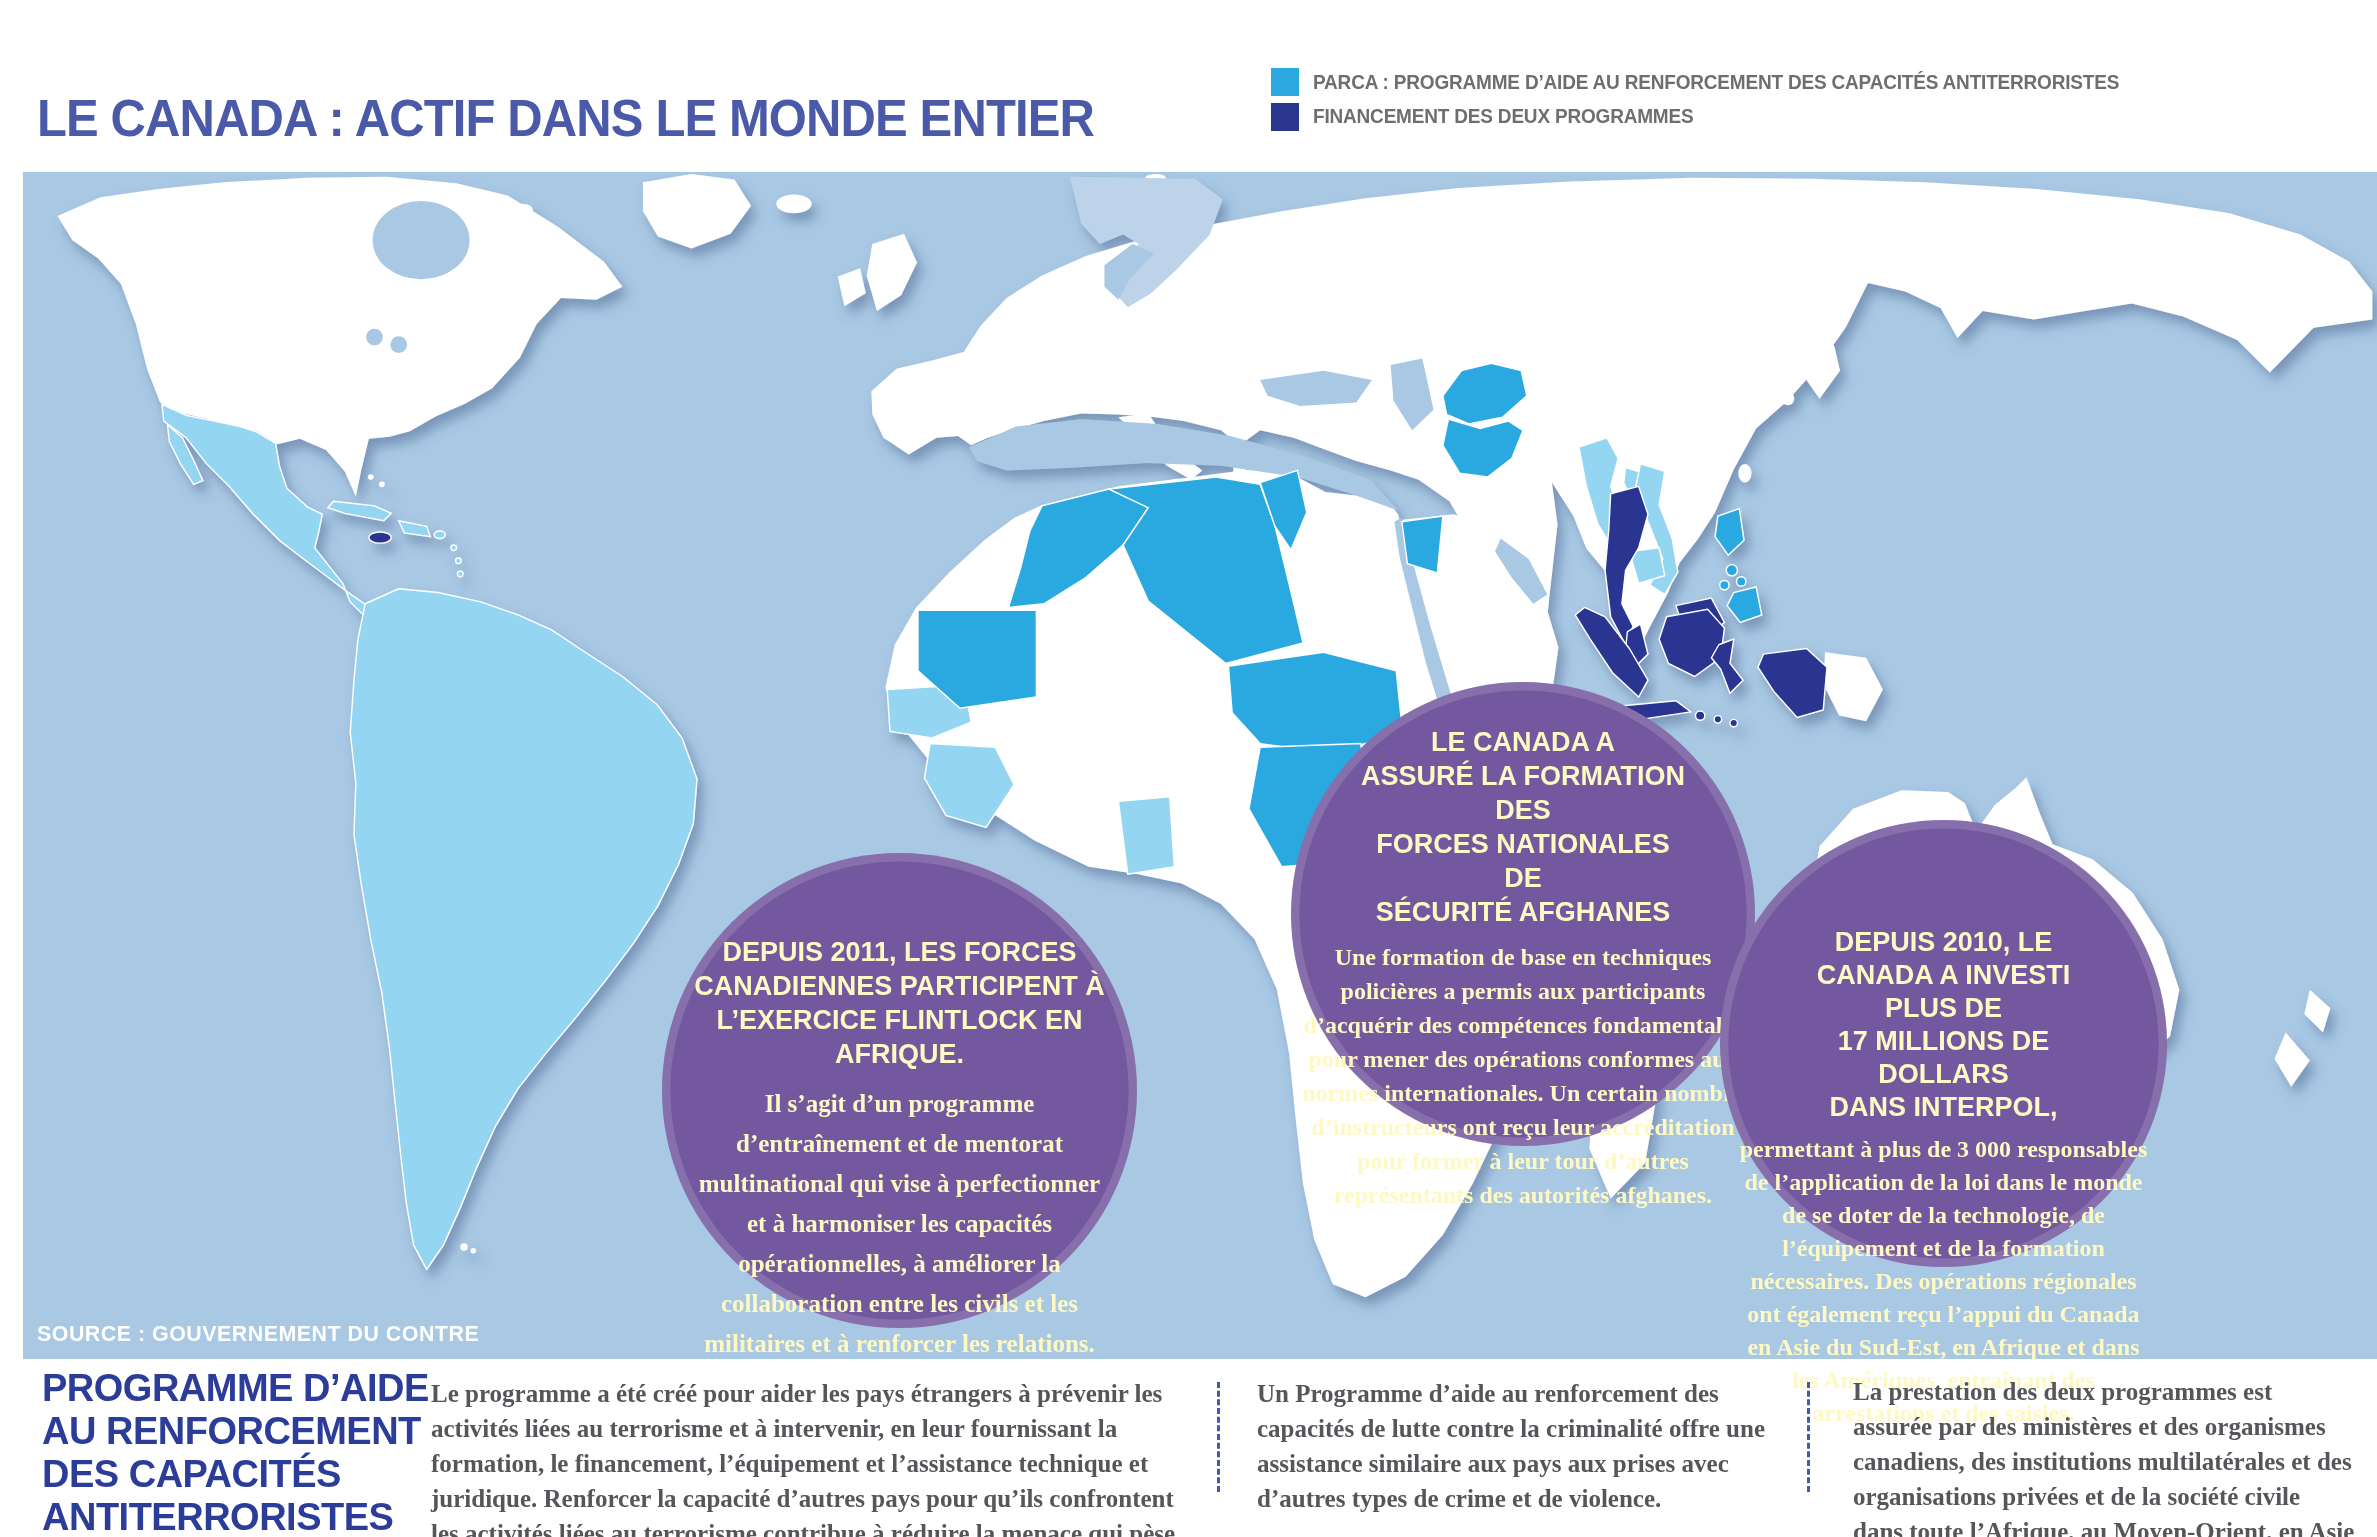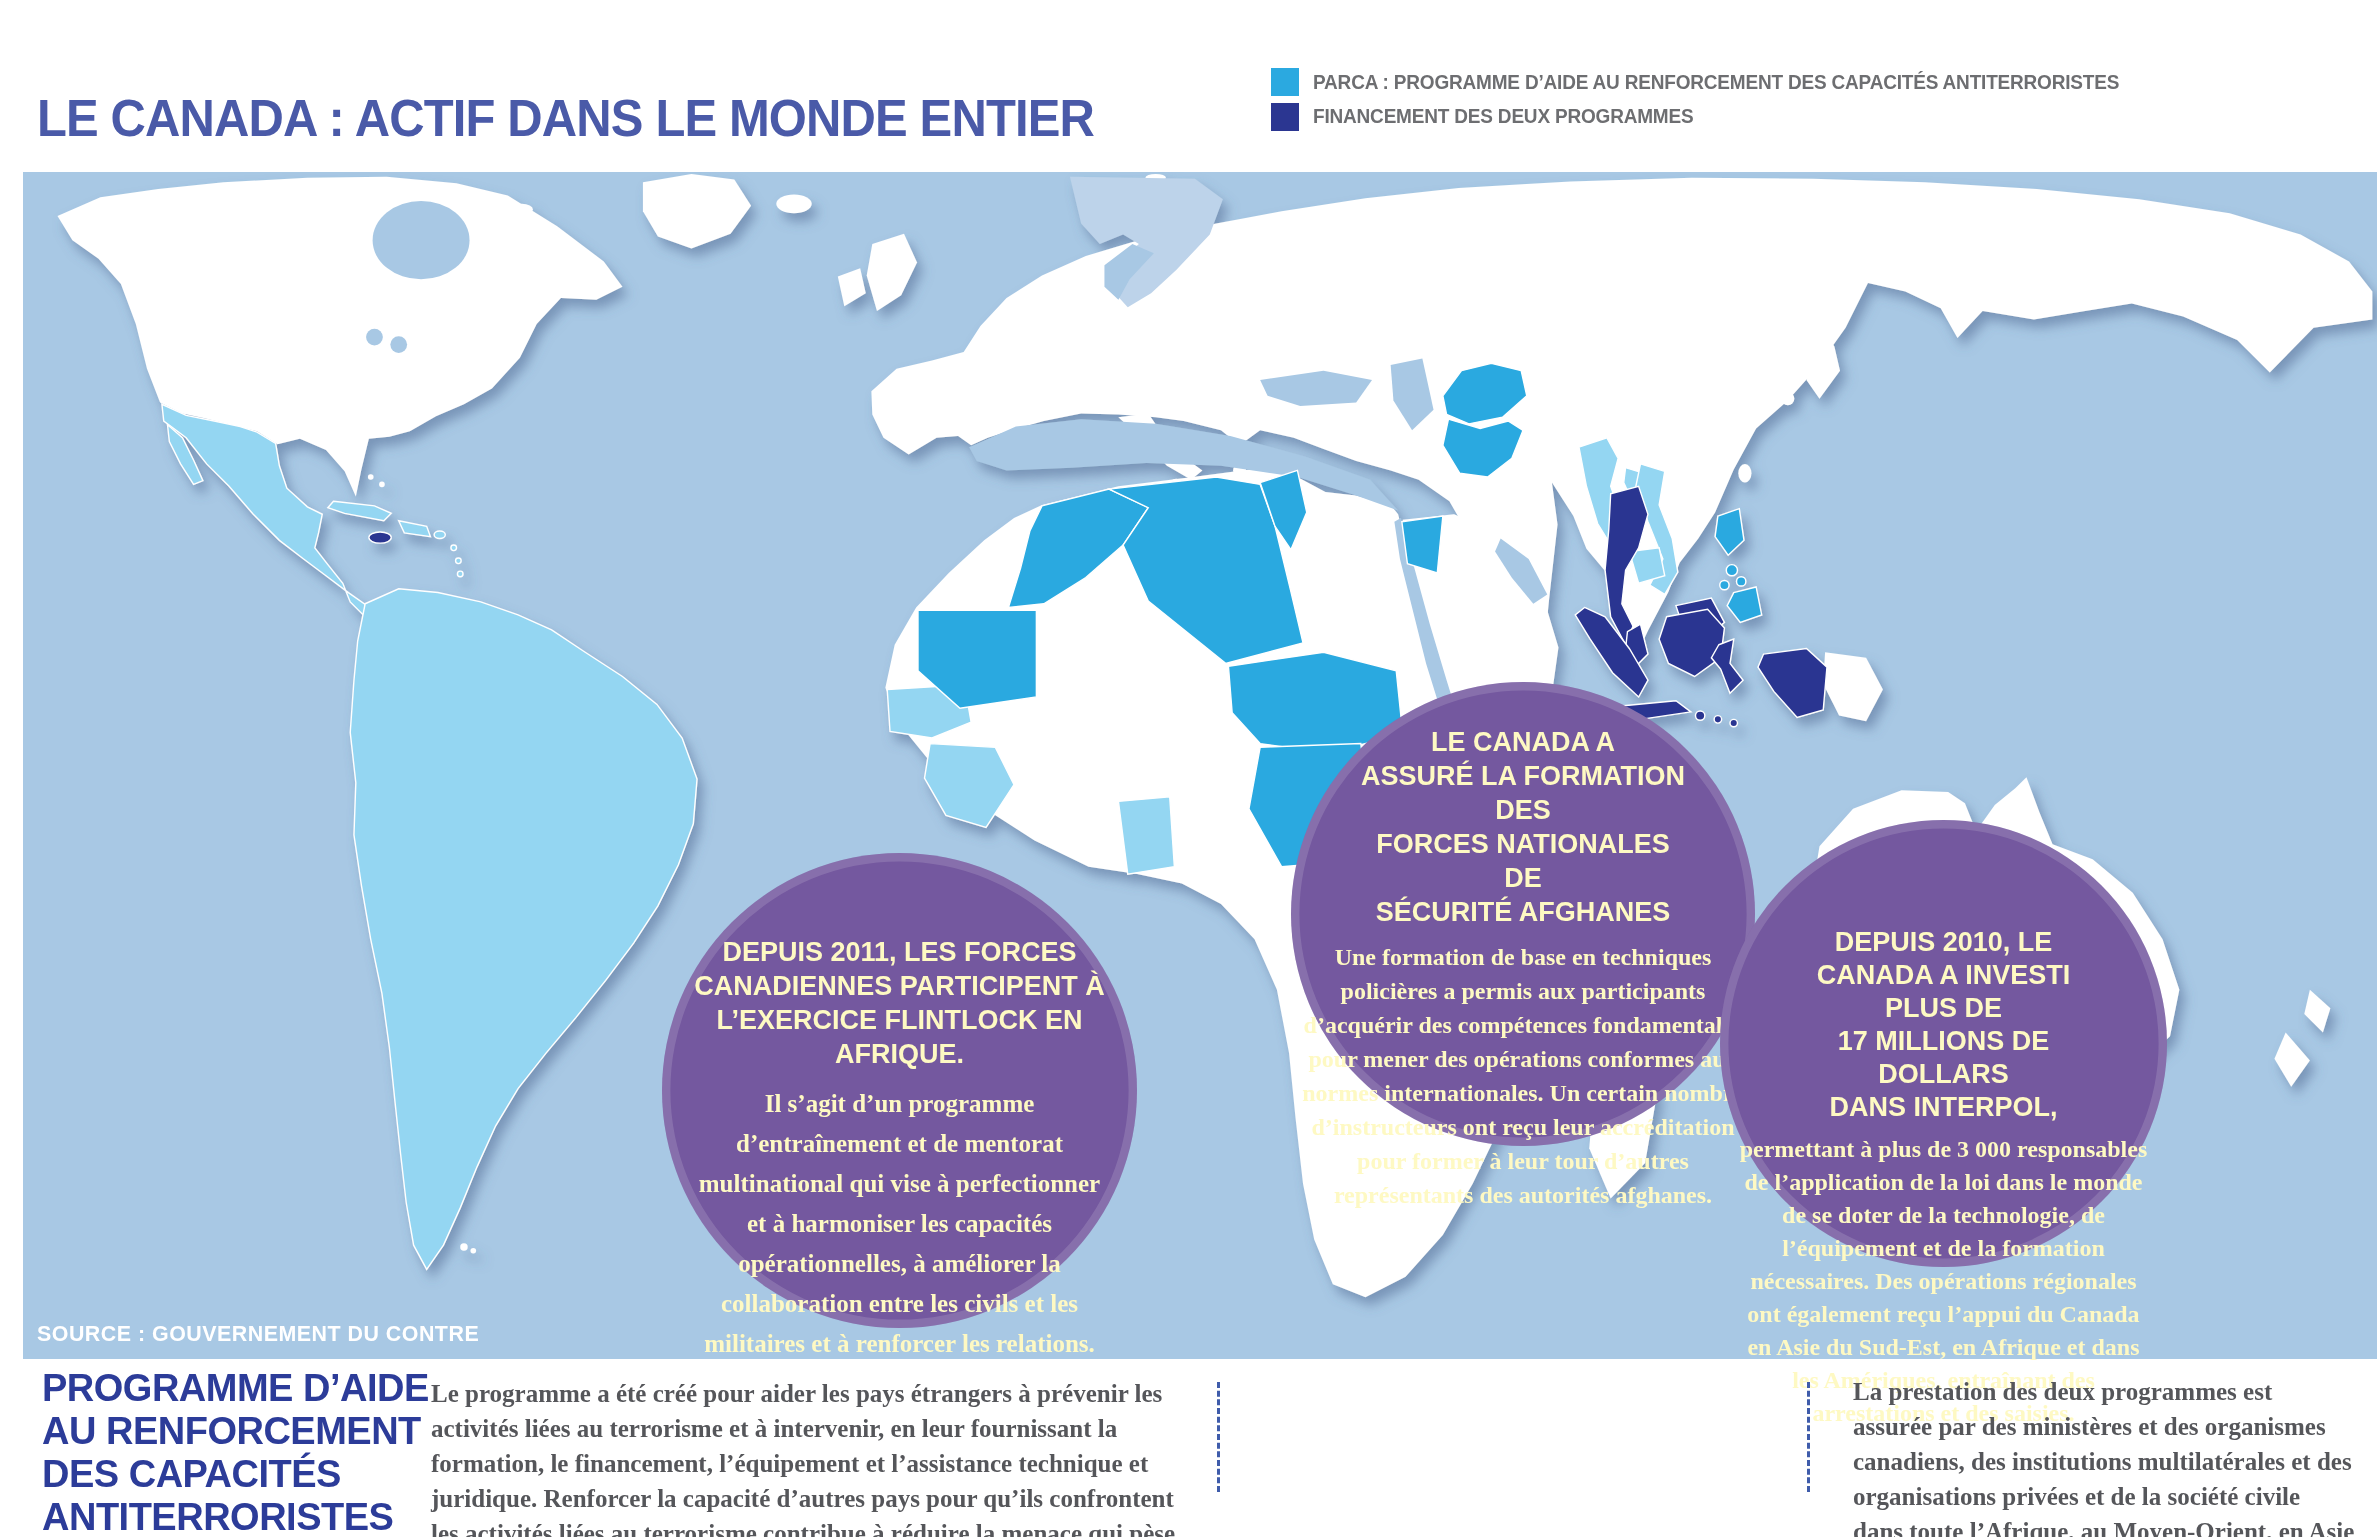--- a/index.html
+++ b/index.html
@@ -207,17 +207,18 @@
   </div>
 
   <div class="source-label">SOURCE : GOUVERNEMENT DU CONTRE</div>
 
   <div class="footer-heading">PROGRAMME D’AIDE
 AU RENFORCEMENT
 DES CAPACITÉS
 ANTITERRORISTES</div>
   <div class="footer-col" id="footer-col-0">Le programme a été créé pour aider les pays étrangers à prévenir les activités liées au terrorisme et à intervenir, en leur fournissant la formation, le financement, l’équipement et l’assistance technique et juridique. Renforcer la capacité d’autres pays pour qu’ils confrontent les activités liées au terrorisme contribue à réduire la menace qui pèse sur le Canada.</div>
   <div class="footer-divider" id="divider-0"></div>
+  <div class="footer-col" id="footer-col-1">Un Programme d’aide au renforcement des capacités de lutte contre la criminalité offre une assistance similaire aux pays aux prises avec d’autres types de crime et de violence.</div>
   <div class="footer-divider" id="divider-1"></div>
   <div class="footer-col" id="footer-col-2">La prestation des deux programmes est assurée par des ministères et des organismes canadiens, des institutions multilatérales et des organisations privées et de la société civile dans toute l’Afrique, au Moyen-Orient, en Asie et dans les Amériques.</div>
 
 </div>
 
 
 </body></html>

